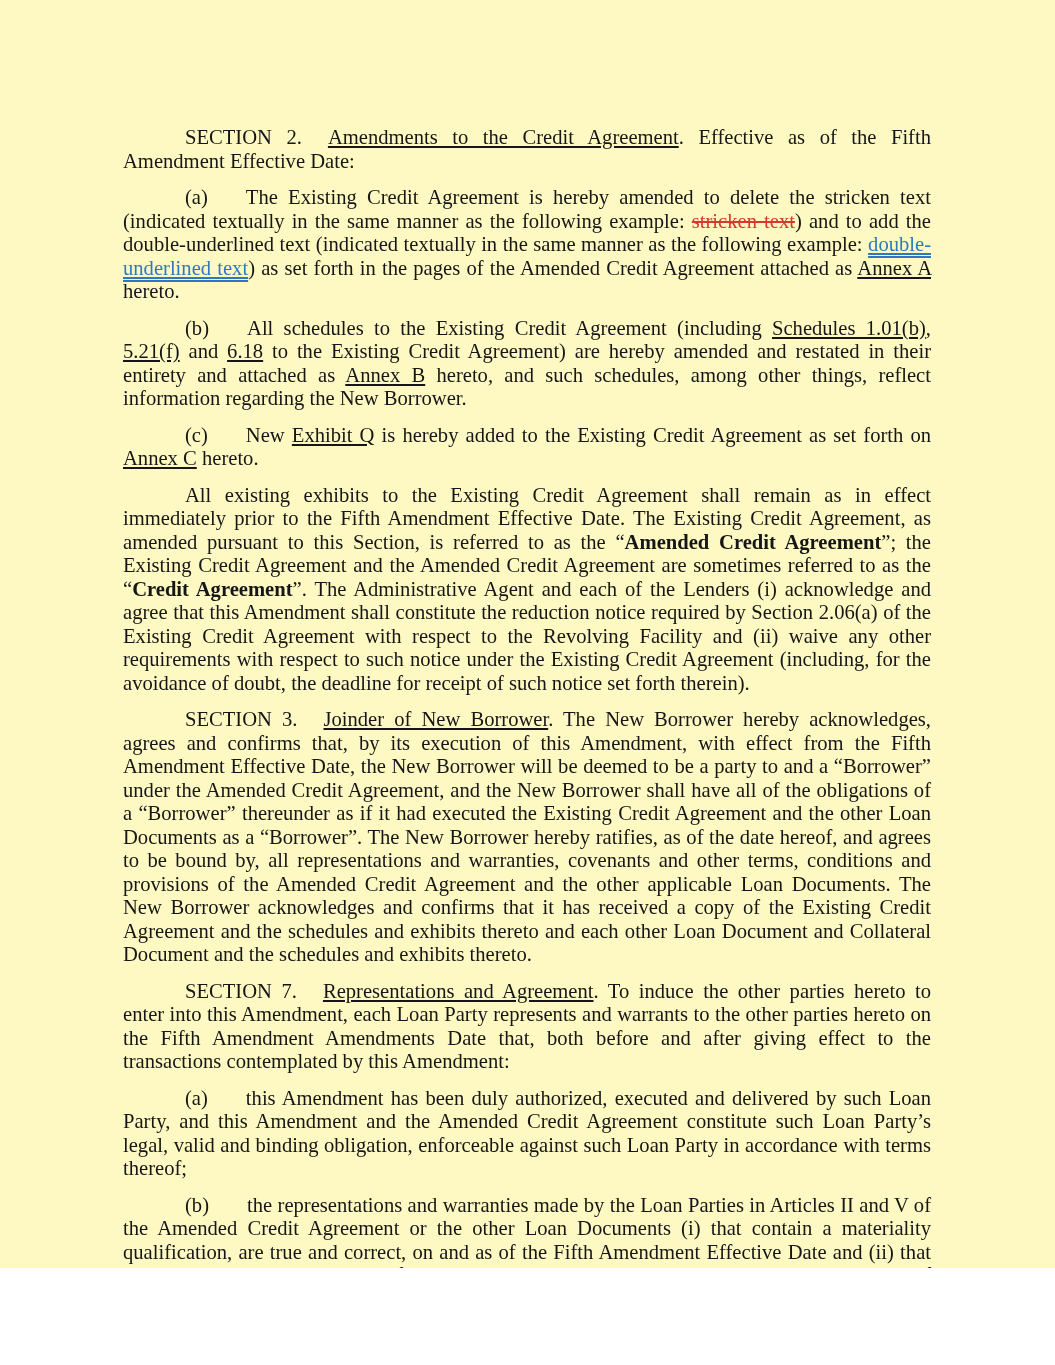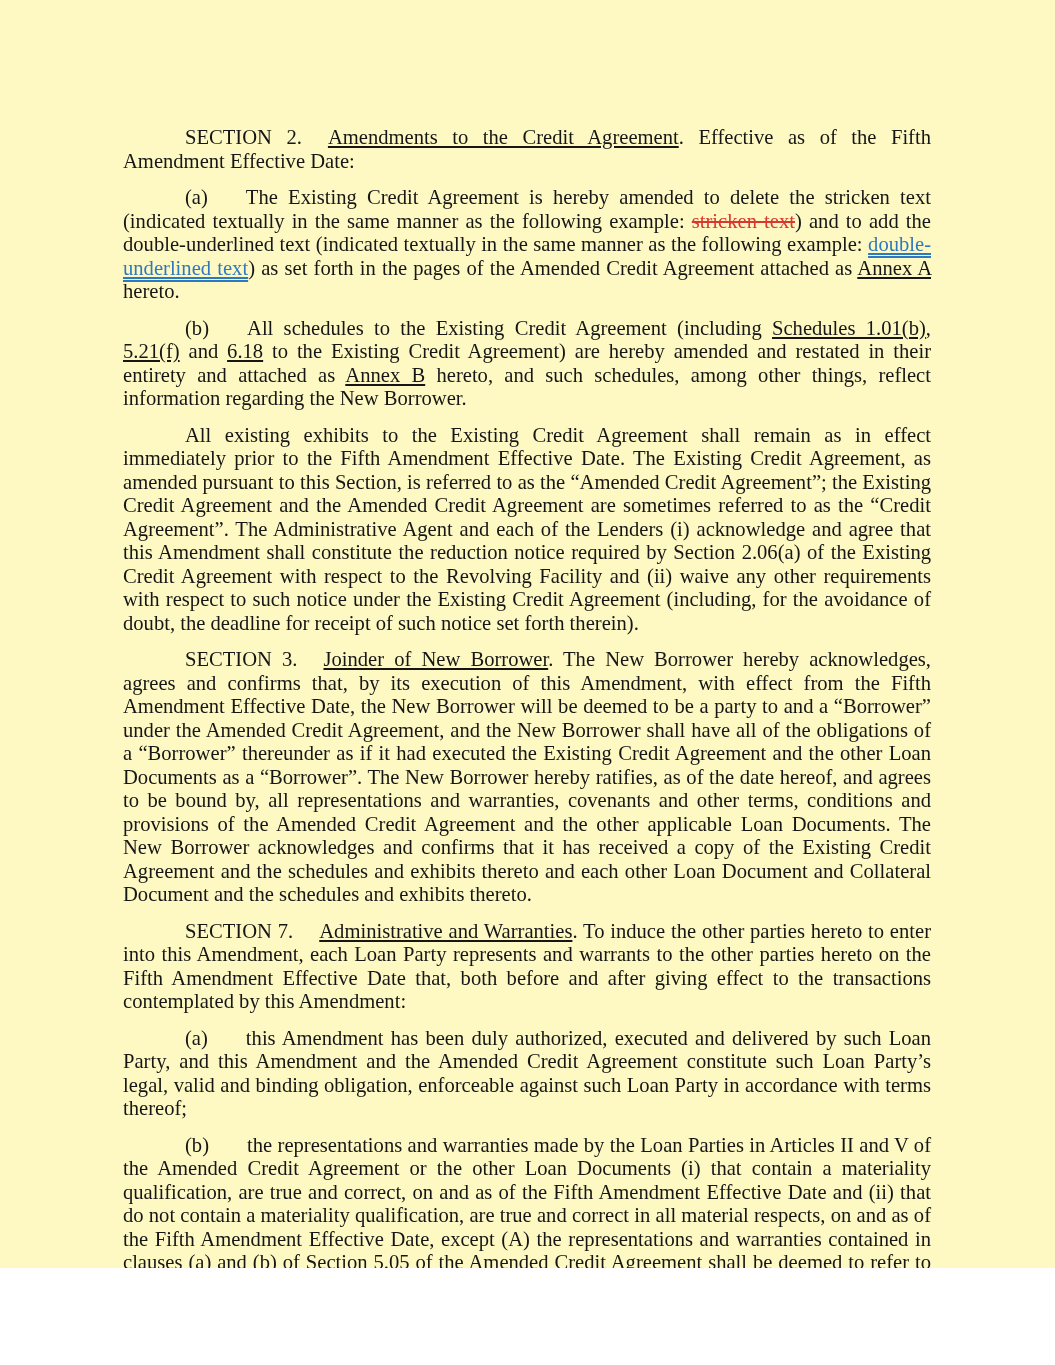--- a/index.html
+++ b/index.html
@@ -27,21 +27,21 @@
     text-align: justify;
   }
   .content p {
     margin: 0 0 13px 0;
     text-indent: 62px;
   }
   .content p.justify-last { text-align-last: justify; }
   .tab  { display: inline-block; width: 26px; }
   .tabw { display: inline-block; width: 38px; }
   .u  { text-decoration: underline; }
-  .b  { font-weight: normal; }
+  .b  { font-weight: bold; }
   .bu { font-weight: normal; text-decoration: underline; }
   .del {
     color: var(--deleted-text);
     text-decoration: line-through;
     text-decoration-color: var(--deleted-text);
     margin-top: 24px;
   }
   .ins {
     color: var(--inserted-text);
     text-decoration-line: underline;
@@ -68,26 +68,27 @@
 
 <div class="page">
   <div class="content">
 
     <p><span>SECTION 2.</span><span class="tab"></span><span class="u">Amendments to the Credit Agreement</span><span>. Effective as of the Fifth Amendment Effective Date:</span></p>
 
     <p><span>(a)</span><span class="tabw"></span><span>The Existing Credit Agreement is hereby amended to delete the stricken text (indicated textually in the same manner as the following example: </span><span class="del">stricken text</span><span>) and to add the double-underlined text (indicated textually in the same manner as the following example: </span><span class="ins">double-underlined text</span><span>) as set forth in the pages of the Amended Credit Agreement attached as </span><span class="bu">Annex A</span><span> hereto.</span></p>
 
     <p><span>(b)</span><span class="tabw"></span><span>All schedules to the Existing Credit Agreement (including </span><span class="u">Schedules 1.01(b)</span><span>, </span><span class="u">5.21(f)</span><span> and </span><span class="u">6.18</span><span> to the Existing Credit Agreement) are hereby amended and restated in their entirety and attached as </span><span class="bu">Annex B</span><span> hereto, and such schedules, among other things, reflect information regarding the New Borrower.</span></p>
 
+    <p><span>(c)</span><span class="tabw"></span><span>New </span><span class="u">Exhibit Q</span><span> is hereby added to the Existing Credit Agreement as set forth on </span><span class="bu">Annex C</span><span> hereto.</span></p>
 
     <p><span>All existing exhibits to the Existing Credit Agreement shall remain as in effect immediately prior to the Fifth Amendment Effective Date. The Existing Credit Agreement, as amended pursuant to this Section, is referred to as the “</span><span class="b">Amended Credit Agreement</span><span>”; the Existing Credit Agreement and the Amended Credit Agreement are sometimes referred to as the “</span><span class="b">Credit Agreement</span><span>”. The Administrative Agent and each of the Lenders (i) acknowledge and agree that this Amendment shall constitute the reduction notice required by Section 2.06(a) of the Existing Credit Agreement with respect to the Revolving Facility and (ii) waive any other requirements with respect to such notice under the Existing Credit Agreement (including, for the avoidance of doubt, the deadline for receipt of such notice set forth therein).</span></p>
 
     <p><span>SECTION 3.</span><span class="tab"></span><span class="u">Joinder of New Borrower</span><span>.  The New Borrower hereby acknowledges, agrees and confirms that, by its execution of this Amendment, with effect from the Fifth Amendment Effective Date, the New Borrower will be deemed to be a party to and a “Borrower” under the Amended Credit Agreement, and the New Borrower shall have all of the obligations of a “Borrower” thereunder as if it had executed the Existing Credit Agreement and the other Loan Documents as a “Borrower”.  The New Borrower hereby ratifies, as of the date hereof, and agrees to be bound by, all representations and warranties, covenants and other terms, conditions and provisions of the Amended Credit Agreement and the other applicable Loan Documents.  The New Borrower acknowledges and confirms that it has received a copy of the Existing Credit Agreement and the schedules and exhibits thereto and each other Loan Document and Collateral Document and the schedules and exhibits thereto.</span></p>
 
-    <p><span>SECTION 7.</span><span class="tab"></span><span class="u">Administrative and Warranties</span><span>. To induce the other parties hereto to enter into this Amendment, each Loan Party represents and warrants to the other parties hereto on the Fifth Amendment Effective Date that, both before and after giving effect to the transactions contemplated by this Amendment:</span></p>
+    <p><span>SECTION 7.</span><span class="tab"></span><span class="u">Representations and Agreement</span><span>. To induce the other parties hereto to enter into this Amendment, each Loan Party represents and warrants to the other parties hereto on the Fifth Amendment Amendments Date that, both before and after giving effect to the transactions contemplated by this Amendment:</span></p>
 
     <p><span>(a)</span><span class="tabw"></span><span>this Amendment has been duly authorized, executed and delivered by such Loan Party, and this Amendment and the Amended Credit Agreement constitute such Loan Party’s legal, valid and binding obligation, enforceable against such Loan Party in accordance with terms thereof;</span></p>
 
     <p class="justify-last"><span>(b)</span><span class="tabw"></span><span>the representations and warranties made by the Loan Parties in Articles II and V of the Amended Credit Agreement or the other Loan Documents (i) that contain a materiality qualification, are true and correct, on and as of the Fifth Amendment Effective Date and (ii) that do not contain a materiality qualification, are true and correct in all material respects, on and as of the Fifth Amendment Effective Date, except (A) the representations and warranties contained in clauses (a) and (b) of Section 5.05 of the Amended Credit Agreement shall be deemed to refer to the most recent statements furnished pursuant to clauses (a) and (b), respectively, of Section 6.01 of the Existing Credit Agreement and (B) any</span></p>
 
   </div>
 
   <div class="page-number">2</div>
   <div class="doc-id">206746446</div>
 </div>

